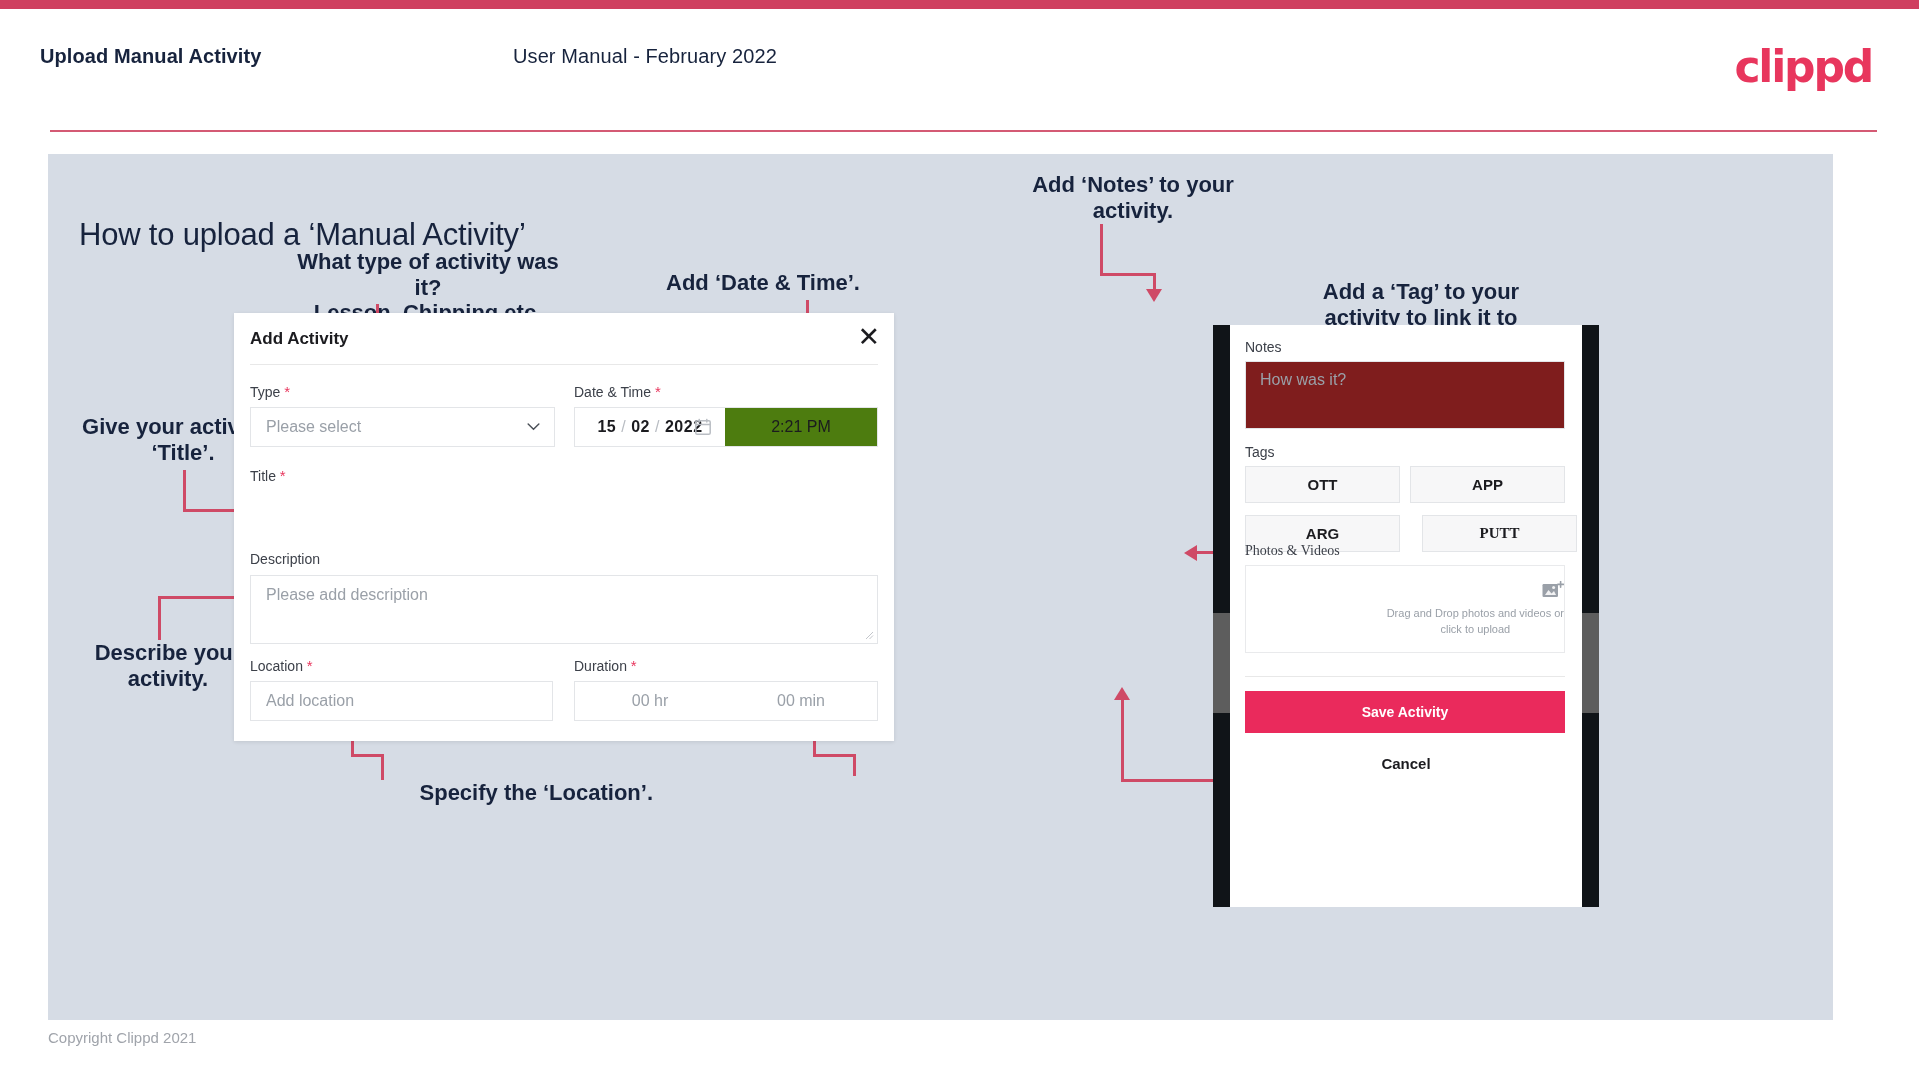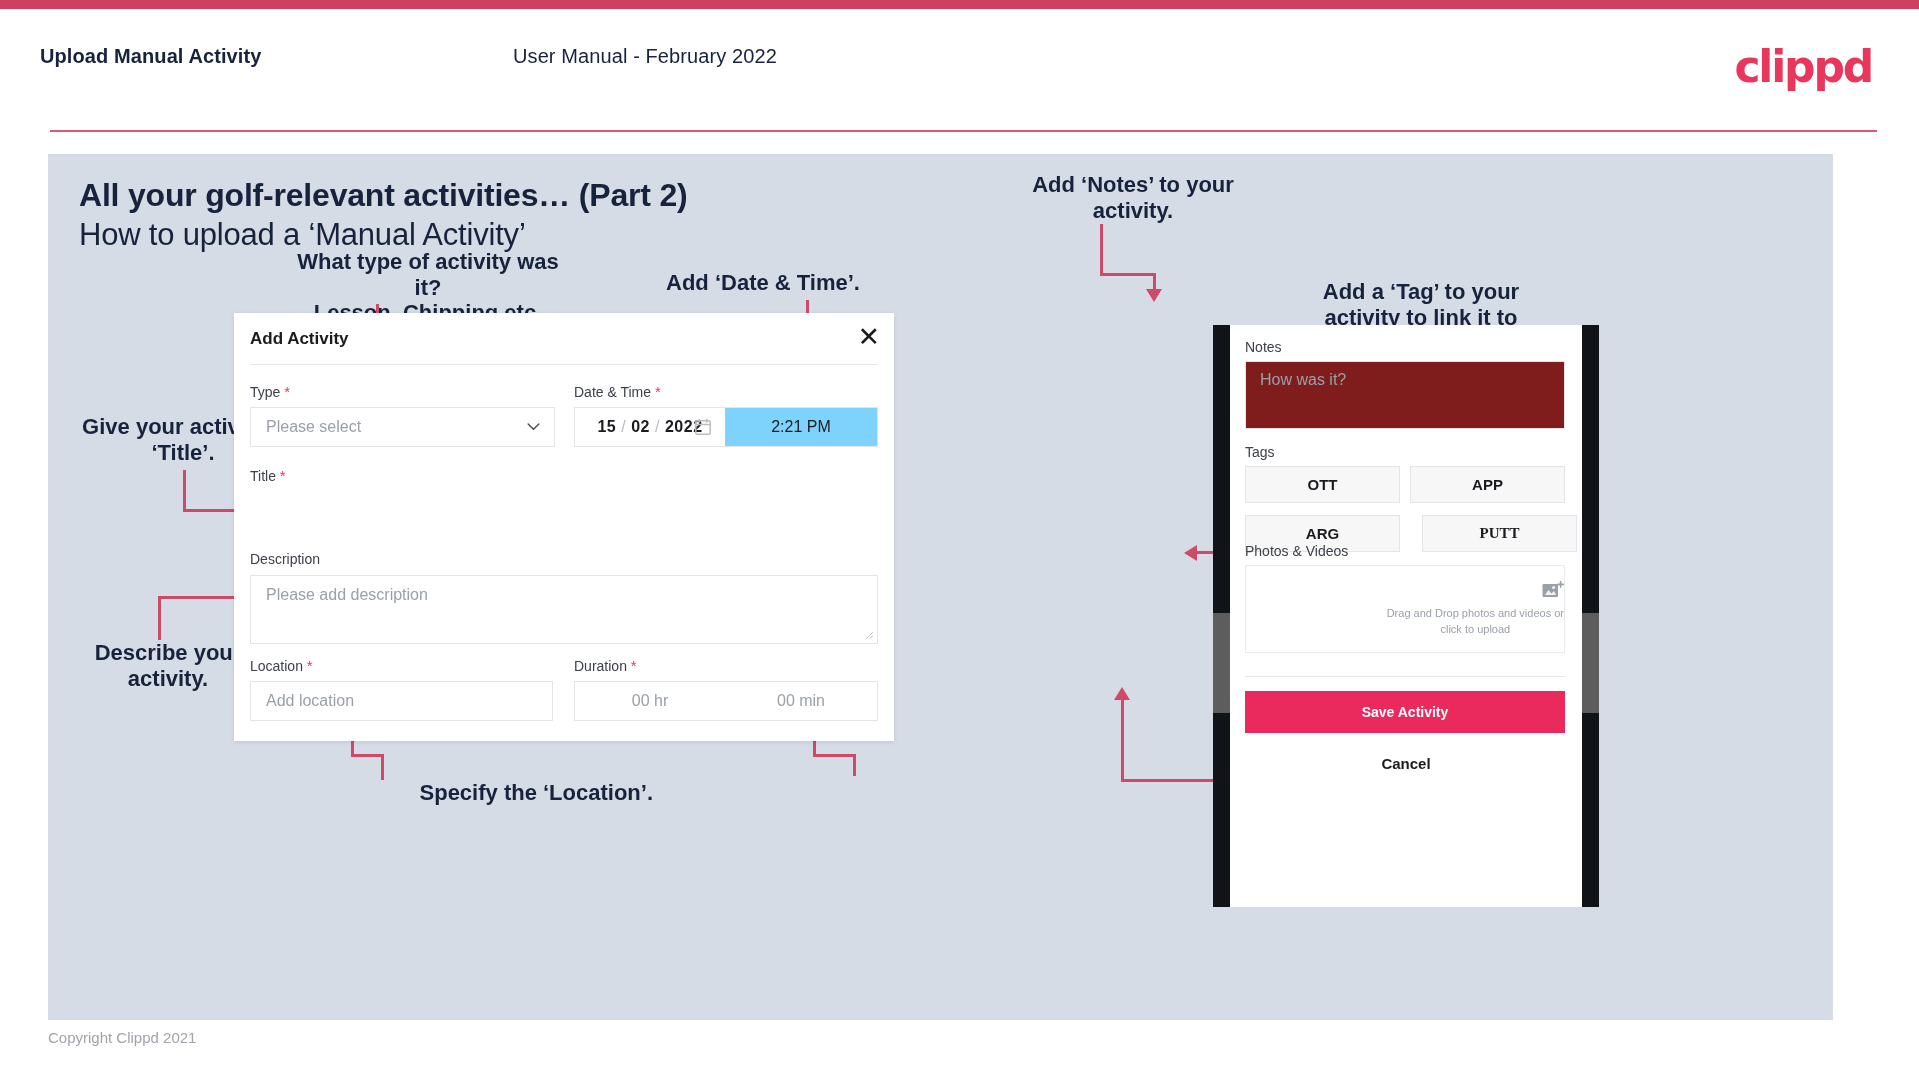--- a/index.html
+++ b/index.html
@@ -104,21 +104,21 @@
   }
 
   .dt-box {
     position:absolute; border:1px solid #e3e5e8; background:#fff;
     display:flex; align-items:center; justify-content:center;
   }
   .dt-val { font-size:16px; color:#1b1b1f; font-weight:700; letter-spacing:.5px; }
   .dt-sep { color:#b9bdc3; font-weight:400; margin:0 5px; }
   .cal-ico { position:absolute; right:14px; top:50%; transform:translateY(-50%); }
   .time-box {
-    position:absolute; border:1px solid #e3e5e8; border-left:none; background:#7dd3fc;
+    position:absolute; border:1px solid #e3e5e8; border-left:none; background:#4d7c0f;
     display:flex; align-items:center; justify-content:center;
     font-size:16px; color:#1b1b1f; font-weight:400;text-align:center;
   }
   .dur-box {
     position:absolute; border:1px solid #e3e5e8; background:#fff;
     display:flex; align-items:center; justify-content:center;
     font-size:16px; color:#9aa0a8;
   }
   .ta-grip {
     position:absolute; right:3px; bottom:3px; width:9px; height:9px;
@@ -179,21 +179,20 @@
 
   <div class="header">
     <div class="hdr-left">Upload Manual Activity</div>
     <div class="hdr-mid">User Manual - February 2022</div>
     <div class="logo">clippd</div>
     <div class="hdr-rule"></div>
   </div>
 
   <div class="slide">
 
-    <div class="title-1">All your golf-relevant activities… (Part 2)</div>
     <div class="title-2">How to upload a ‘Manual Activity’</div>
 
     <div class="anno" style="left:240px; top:95px; width:280px;">What type of activity was it?
 Lesson, Chipping etc.</div>
     <div class="ln lnv" style="left:328px; top:150px; height:54px;"></div>
     <div class="ln lnh" style="left:328px; top:201px; width:92px;"></div>
     <div class="ln lnv" style="left:417px; top:201px; height:44px;"></div>
     <div class="arrow arr-down" style="left:410px; top:243px;"></div>
 
     <div class="anno" style="left:570px; top:116px; width:290px;">Add ‘Date &amp; Time’.</div>
@@ -346,21 +345,21 @@
       <div class="tag" style="left:180px; top:141px; width:155px; height:37px;">
         <span>APP</span>
       </div>
       <div class="tag" style="left:15px; top:190px; width:155px; height:37px;">
         <span>ARG</span>
       </div>
       <div class="tag" style="left:192px; top:190px; width:155px; height:37px;font-family:Liberation Serif, serif;">
         <span>PUTT</span>
       </div>
 
-      <div class="p-label" style="left:15px; top:218px;">Photos &amp; Videos</div>
+      <div class="p-label" style="left:15px; top:218px;font-family:Liberation Serif, serif;">Photos &amp; Videos</div>
       <div class="p-upload">
         <svg width="22" height="19" viewBox="0 0 22 19">
           <rect x="0.5" y="3" width="15.5" height="13" rx="1.2" fill="#9aa0a8"></rect>
           <path d="M3 14 L6.5 9 L9.5 12.5 L12 10 L14 14 Z" fill="#f2f2f3"></path>
           <circle cx="11.6" cy="6.6" r="1.5" fill="#f2f2f3"></circle>
           <path d="M18.6 0.6 V6.2 M15.8 3.4 H21.4" stroke="#9aa0a8" stroke-width="1.6" stroke-linecap="round"></path>
         </svg>
         <div class="utxt">
           <span>Drag and Drop photos and videos or</span><br>
           <span>click to upload</span>

